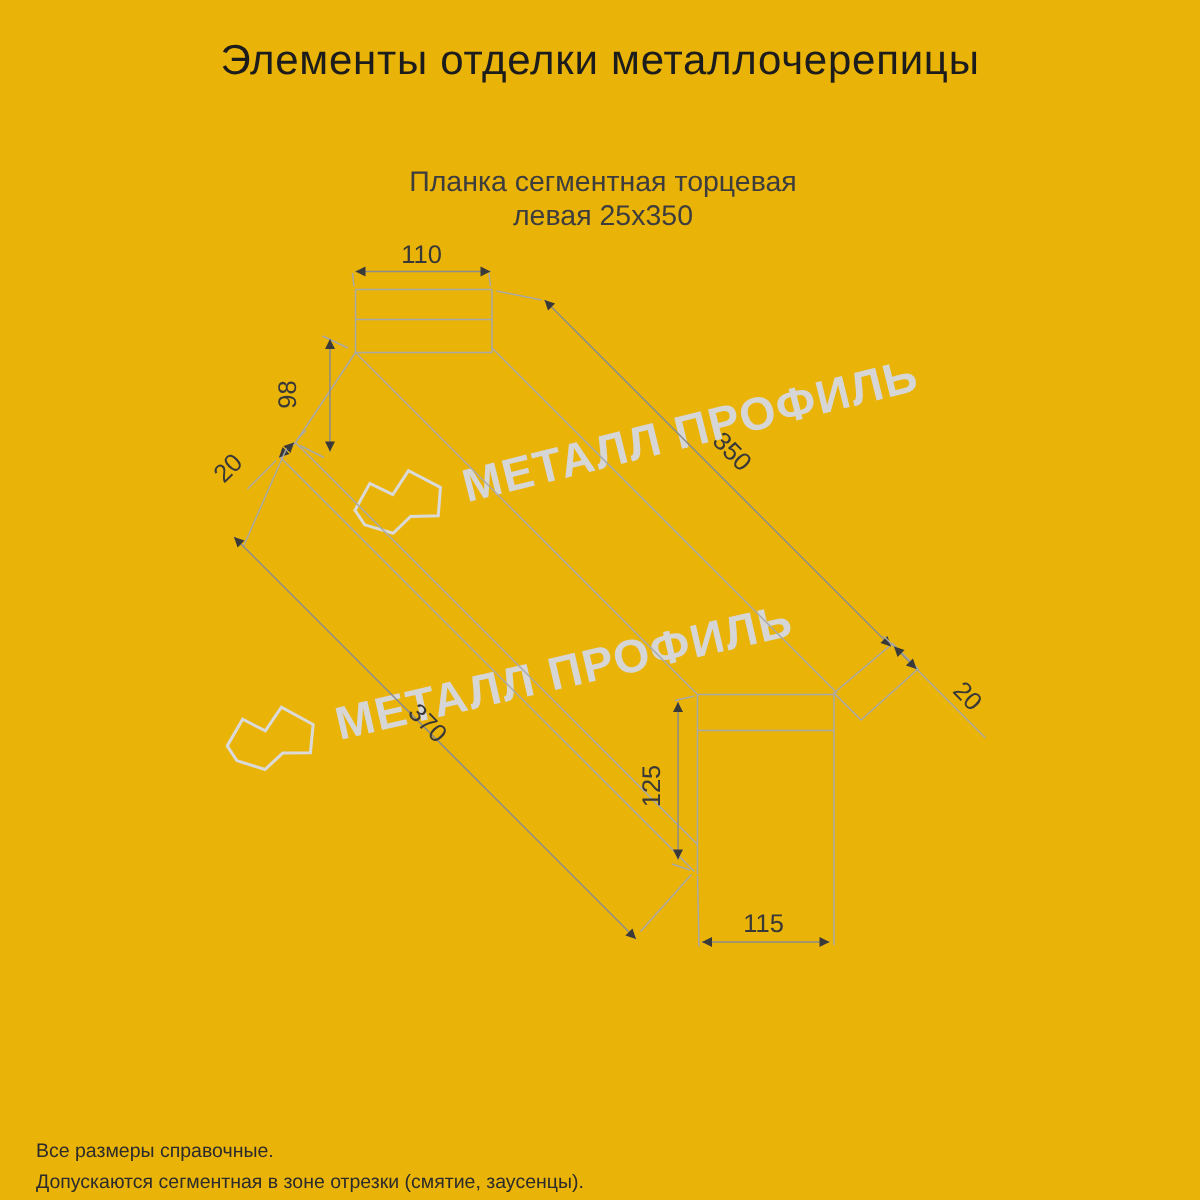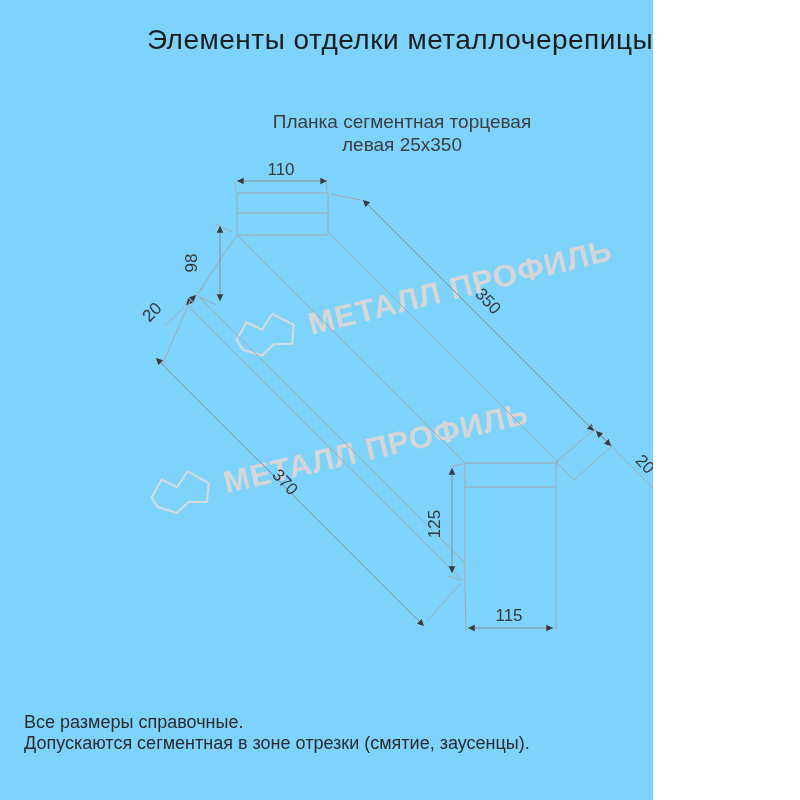--- a/index.html
+++ b/index.html
@@ -1,31 +1,30 @@
 <!DOCTYPE html>
 <html><head>
 <meta charset="utf-8">
 <style>
   html,body{margin:0;padding:0;background:#ffffff;}
   #stage{
-    position:relative;width:637px;height:800px;background:#7dd3fc;overflow:hidden;
+    position:relative;width:800px;height:800px;background:#eab308;overflow:hidden;
     font-family:"Liberation Sans", sans-serif;
-    padding-left:16px;
   }
   .title{
     position:absolute;top:24px;left:0;width:800px;text-align:center;
     font-size:28px;color:#1c1c1c;letter-spacing:0.5px;
   }
   .subtitle{
     position:absolute;top:111px;left:0;width:804px;text-align:center;
     font-size:19px;line-height:22.5px;color:#3d3d3d;
   }
   .notes{
-    position:absolute;left:24px;top:712px;
-    font-size:18px;line-height:21px;color:#2b2b2b;
+    position:absolute;left:24px;top:756px;
+    font-size:13px;line-height:21px;color:#2b2b2b;
   }
   svg{position:absolute;left:0;top:0;}
   .geo{stroke:#a8a8a8;stroke-width:1;fill:none;}
   .dim{stroke:#8c8c8c;stroke-width:1;fill:none;}
   .ext{stroke:#a8a8a8;stroke-width:1;fill:none;}
   .dimtext{font-family:"Liberation Sans",sans-serif;font-size:17px;fill:#383838;}
   .wmtext{font-family:"Liberation Sans",sans-serif;font-size:31px;font-weight:bold;
           fill:#d6d6d6;letter-spacing:1px;}
   .wmlogo{stroke:#dadada;stroke-width:2;fill:none;}
 </style>

